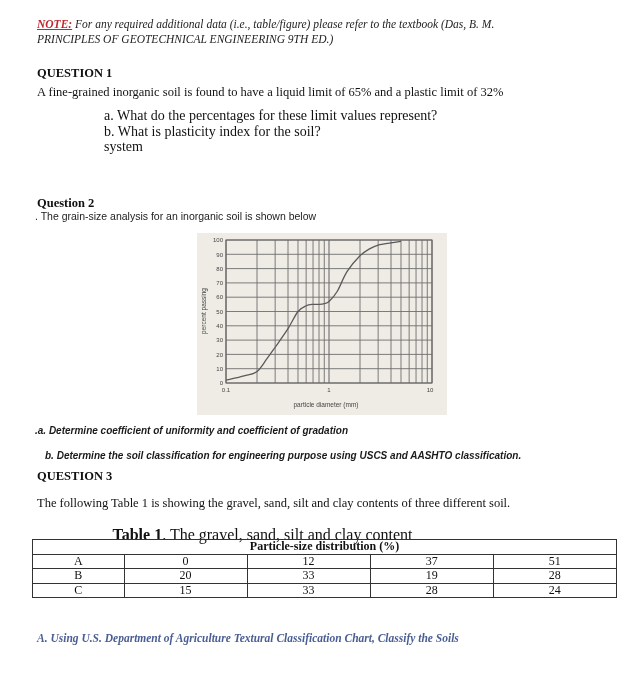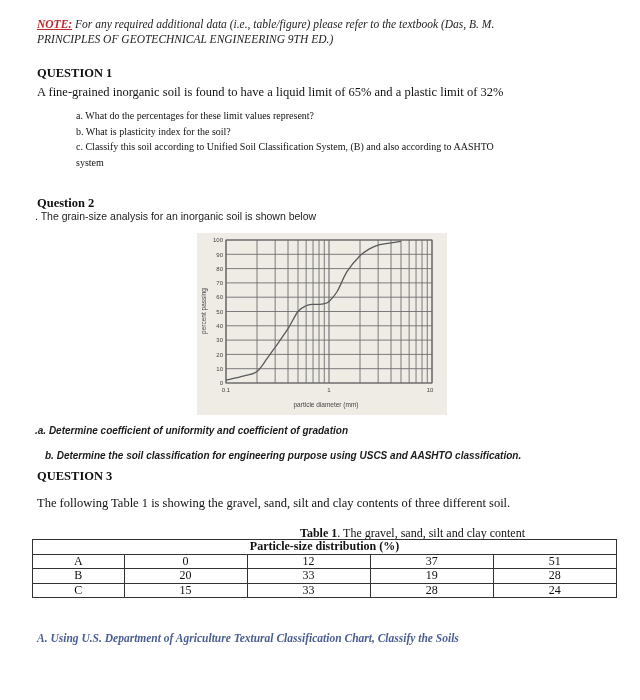--- a/index.html
+++ b/index.html
@@ -6,30 +6,30 @@
   body { width: 640px; height: 700px; position: relative; overflow: hidden;
          font-family: "Liberation Serif", serif; color: #111; }
   .abs { position: absolute; }
   .note { left: 37px; top: 17px; font-size: 11.5px; font-style: italic; line-height: 15px; color: #222; width: 560px; }
   .note .lbl { color: #c0262d; font-weight: bold; text-decoration: underline; }
   .h-q { font-weight: bold; font-size: 12.5px; }
   .body-txt { font-size: 12.5px; line-height: 16px; }
   .q1-title { left: 37px; top: 66px; }
   .q1-text { left: 37px; top: 84px; width: 590px; }
   .q1-list { left: 76px; top: 108px; width: 540px; }
-  .q1-list div { font-size: 10px; line-height: 15.5px; }
+  .q1-list div { font-size: 14px; line-height: 15.5px; margin-left: 28px; }
   .q2-title { left: 37px; top: 196px; }
   .q2-text { left: 35px; top: 210px; font-family: "Liberation Sans", sans-serif; font-size: 10.5px; color: #222; }
   .fig { left: 197px; top: 233px; width: 250px; height: 182px; background: #efece6; }
   .sans-ital { font-family: "Liberation Sans", sans-serif; font-style: italic; font-weight: bold; font-size: 10px; color: #1a1a1a; }
   .q2a { left: 35px; top: 425px; }
   .q2b { left: 37px; top: 450px; margin-left: 8px; }
   .q3-title { left: 37px; top: 469px; }
   .q3-text { left: 37px; top: 495px; width: 590px; }
-  .tbl-caption { left: 0; width: 525px; top: 526px; text-align: right; font-size: 12px; }
+  .tbl-caption { left: 0; width: 525px; top: 526px; text-align: center; font-size: 16px; }
   .tbl-caption b { font-weight: bold; }
   table.data { position: absolute; left: 32px; top: 539px; width: 585px; border-collapse: collapse;
                font-size: 12px; font-family: "Liberation Serif", serif; }
   table.data td, table.data th { border: 1px solid #333; padding: 0; height: 13.5px; line-height: 13px; text-align: center; }
   table.data th { font-weight: bold; margin-top: 20px; }
   .final { left: 37px; top: 632px; font-size: 11.5px; font-style: italic; font-weight: bold; color: #4a5e93; }
   svg text { font-family: "Liberation Sans", sans-serif; }
 </style>
 </head>
 <body>
@@ -37,21 +37,20 @@
 <div class="abs note">
   <div><span class="lbl">NOTE:</span><span> For any required additional data (i.e., table/figure) please refer to the textbook (Das, B. M.</span></div>
   <div>PRINCIPLES OF GEOTECHNICAL ENGINEERING 9TH ED.)</div>
 </div>
 
 <div class="abs h-q q1-title">QUESTION 1</div>
 <div class="abs body-txt q1-text">A fine-grained inorganic soil is found to have a liquid limit of 65% and a plastic limit of 32%</div>
 <div class="abs q1-list">
   <div>a. What do the percentages for these limit values represent?</div>
   <div>b. What is plasticity index for the soil?</div>
-  <div>c. Classify this soil according to Unified Soil Classification System, (B) and also according to AASHTO</div>
   <div>system</div>
 </div>
 
 <div class="abs h-q q2-title">Question 2</div>
 <div class="abs q2-text">. The grain-size analysis for an inorganic soil is shown below</div>
 
 <div class="abs fig">
   <svg id="chart" width="250" height="182">
     <g id="grid">
         <line x1="29" x2="235" y1="150" y2="150" stroke="#6e6e6e" stroke-width="0.9"></line>

